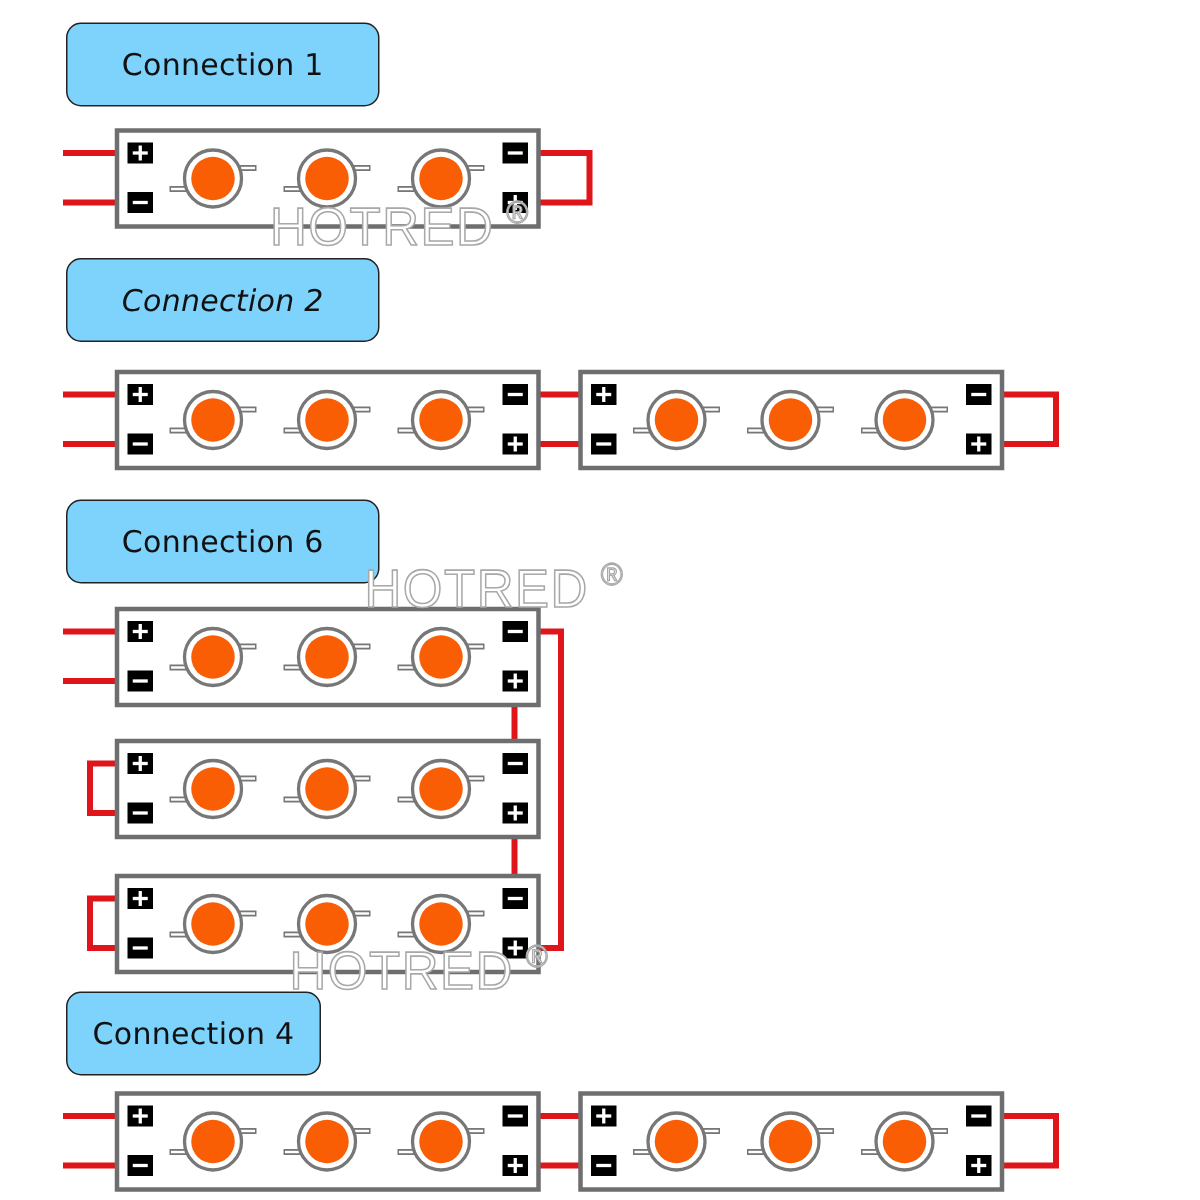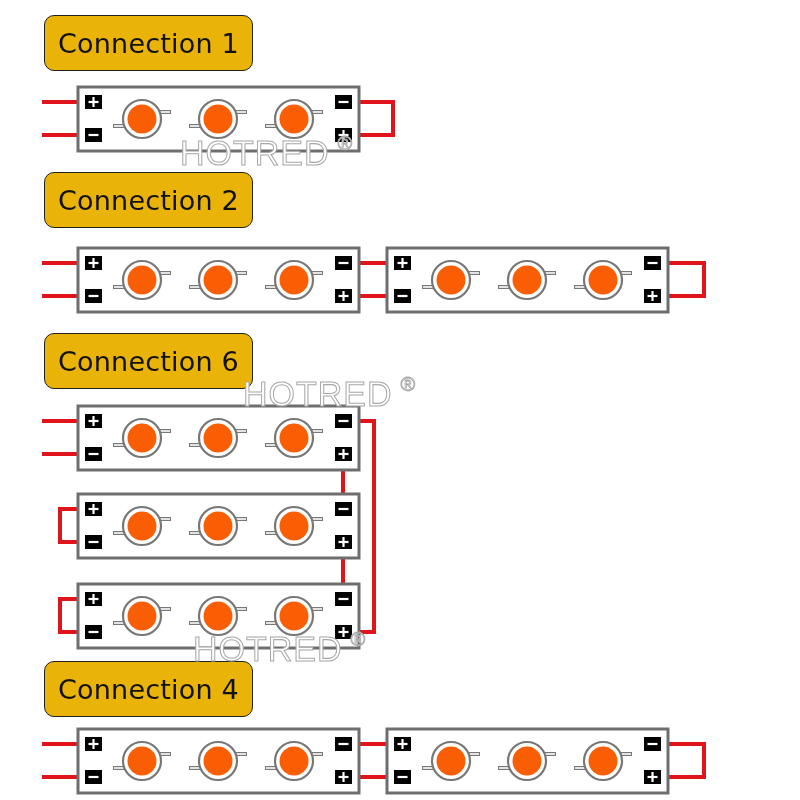--- a/index.html
+++ b/index.html
@@ -1,39 +1,39 @@
 <!DOCTYPE html>
 <html><head>
 <meta charset="utf-8">
 <style>
   html, body { margin: 0; padding: 0; background: #ffffff; }
   body { width: 800px; height: 800px; position: relative; overflow: hidden; font-family: "DejaVu Sans", sans-serif; }
   #stage { position: absolute; left: 0; top: 0; width: 800px; height: 800px; }
   .label-box {
     position: absolute; box-sizing: border-box;
-    border: 1.5px solid #222; border-radius: 10px; background: #eab308;
-    font-family: "DejaVu Sans", sans-serif; font-size: 27px; color: #111;
+    border: 1.5px solid #222; border-radius: 10px; background: #7dd3fc;
+    font-family: "DejaVu Sans", sans-serif; font-size: 20px; color: #111;
     display: flex; align-items: center; justify-content: center; letter-spacing: 0.2px;
   }
   .watermark {
     position: absolute; font-family: "Liberation Sans", sans-serif; font-size: 34px;
     color: #ffffff; -webkit-text-stroke: 1px #a8a8a8; letter-spacing: 1px; font-weight: 300;
     transform: scaleY(1.05); pointer-events: none; white-space: nowrap;
   }
   .watermark sup { font-size: 20px; margin-left: 8px; vertical-align: 14px; -webkit-text-stroke: 0.8px #a8a8a8; }
 </style>
 </head>
 <body>
 
 <div id="stage">
 
   <div class="label-box" style="left:44px;top:15px;width:209px;height:56px;">Connection 1</div>
-  <div class="label-box" style="left:44px;top:172px;width:209px;height:56px;">Connection 2</div>
+  <div class="label-box" style="left:44px;top:172px;width:209px;height:56px;font-style:italic;">Connection 2</div>
   <div class="label-box" style="left:44px;top:333px;width:209px;height:56px;">Connection 6</div>
-  <div class="label-box" style="left:44px;top:661px;width:209px;height:56px;">Connection 4</div>
+  <div class="label-box" style="left:44px;top:661px;width:170px;height:56px;">Connection 4</div>
 
   <svg id="wires" width="800" height="800" style="position:absolute;left:0;top:0;">
       <g>
         <polyline points="42,102 86,102" fill="none" stroke="#e0141b" stroke-width="4" stroke-linejoin="miter"></polyline>
         <polyline points="42,135 86,135" fill="none" stroke="#e0141b" stroke-width="4" stroke-linejoin="miter"></polyline>
         <polyline points="351,102 393,102 393,135 351,135" fill="none" stroke="#e0141b" stroke-width="4" stroke-linejoin="miter"></polyline>
         <polyline points="42,263 86,263" fill="none" stroke="#e0141b" stroke-width="4" stroke-linejoin="miter"></polyline>
         <polyline points="42,296 86,296" fill="none" stroke="#e0141b" stroke-width="4" stroke-linejoin="miter"></polyline>
         <polyline points="351,263 395,263" fill="none" stroke="#e0141b" stroke-width="4" stroke-linejoin="miter"></polyline>
         <polyline points="351,296 395,296" fill="none" stroke="#e0141b" stroke-width="4" stroke-linejoin="miter"></polyline>

